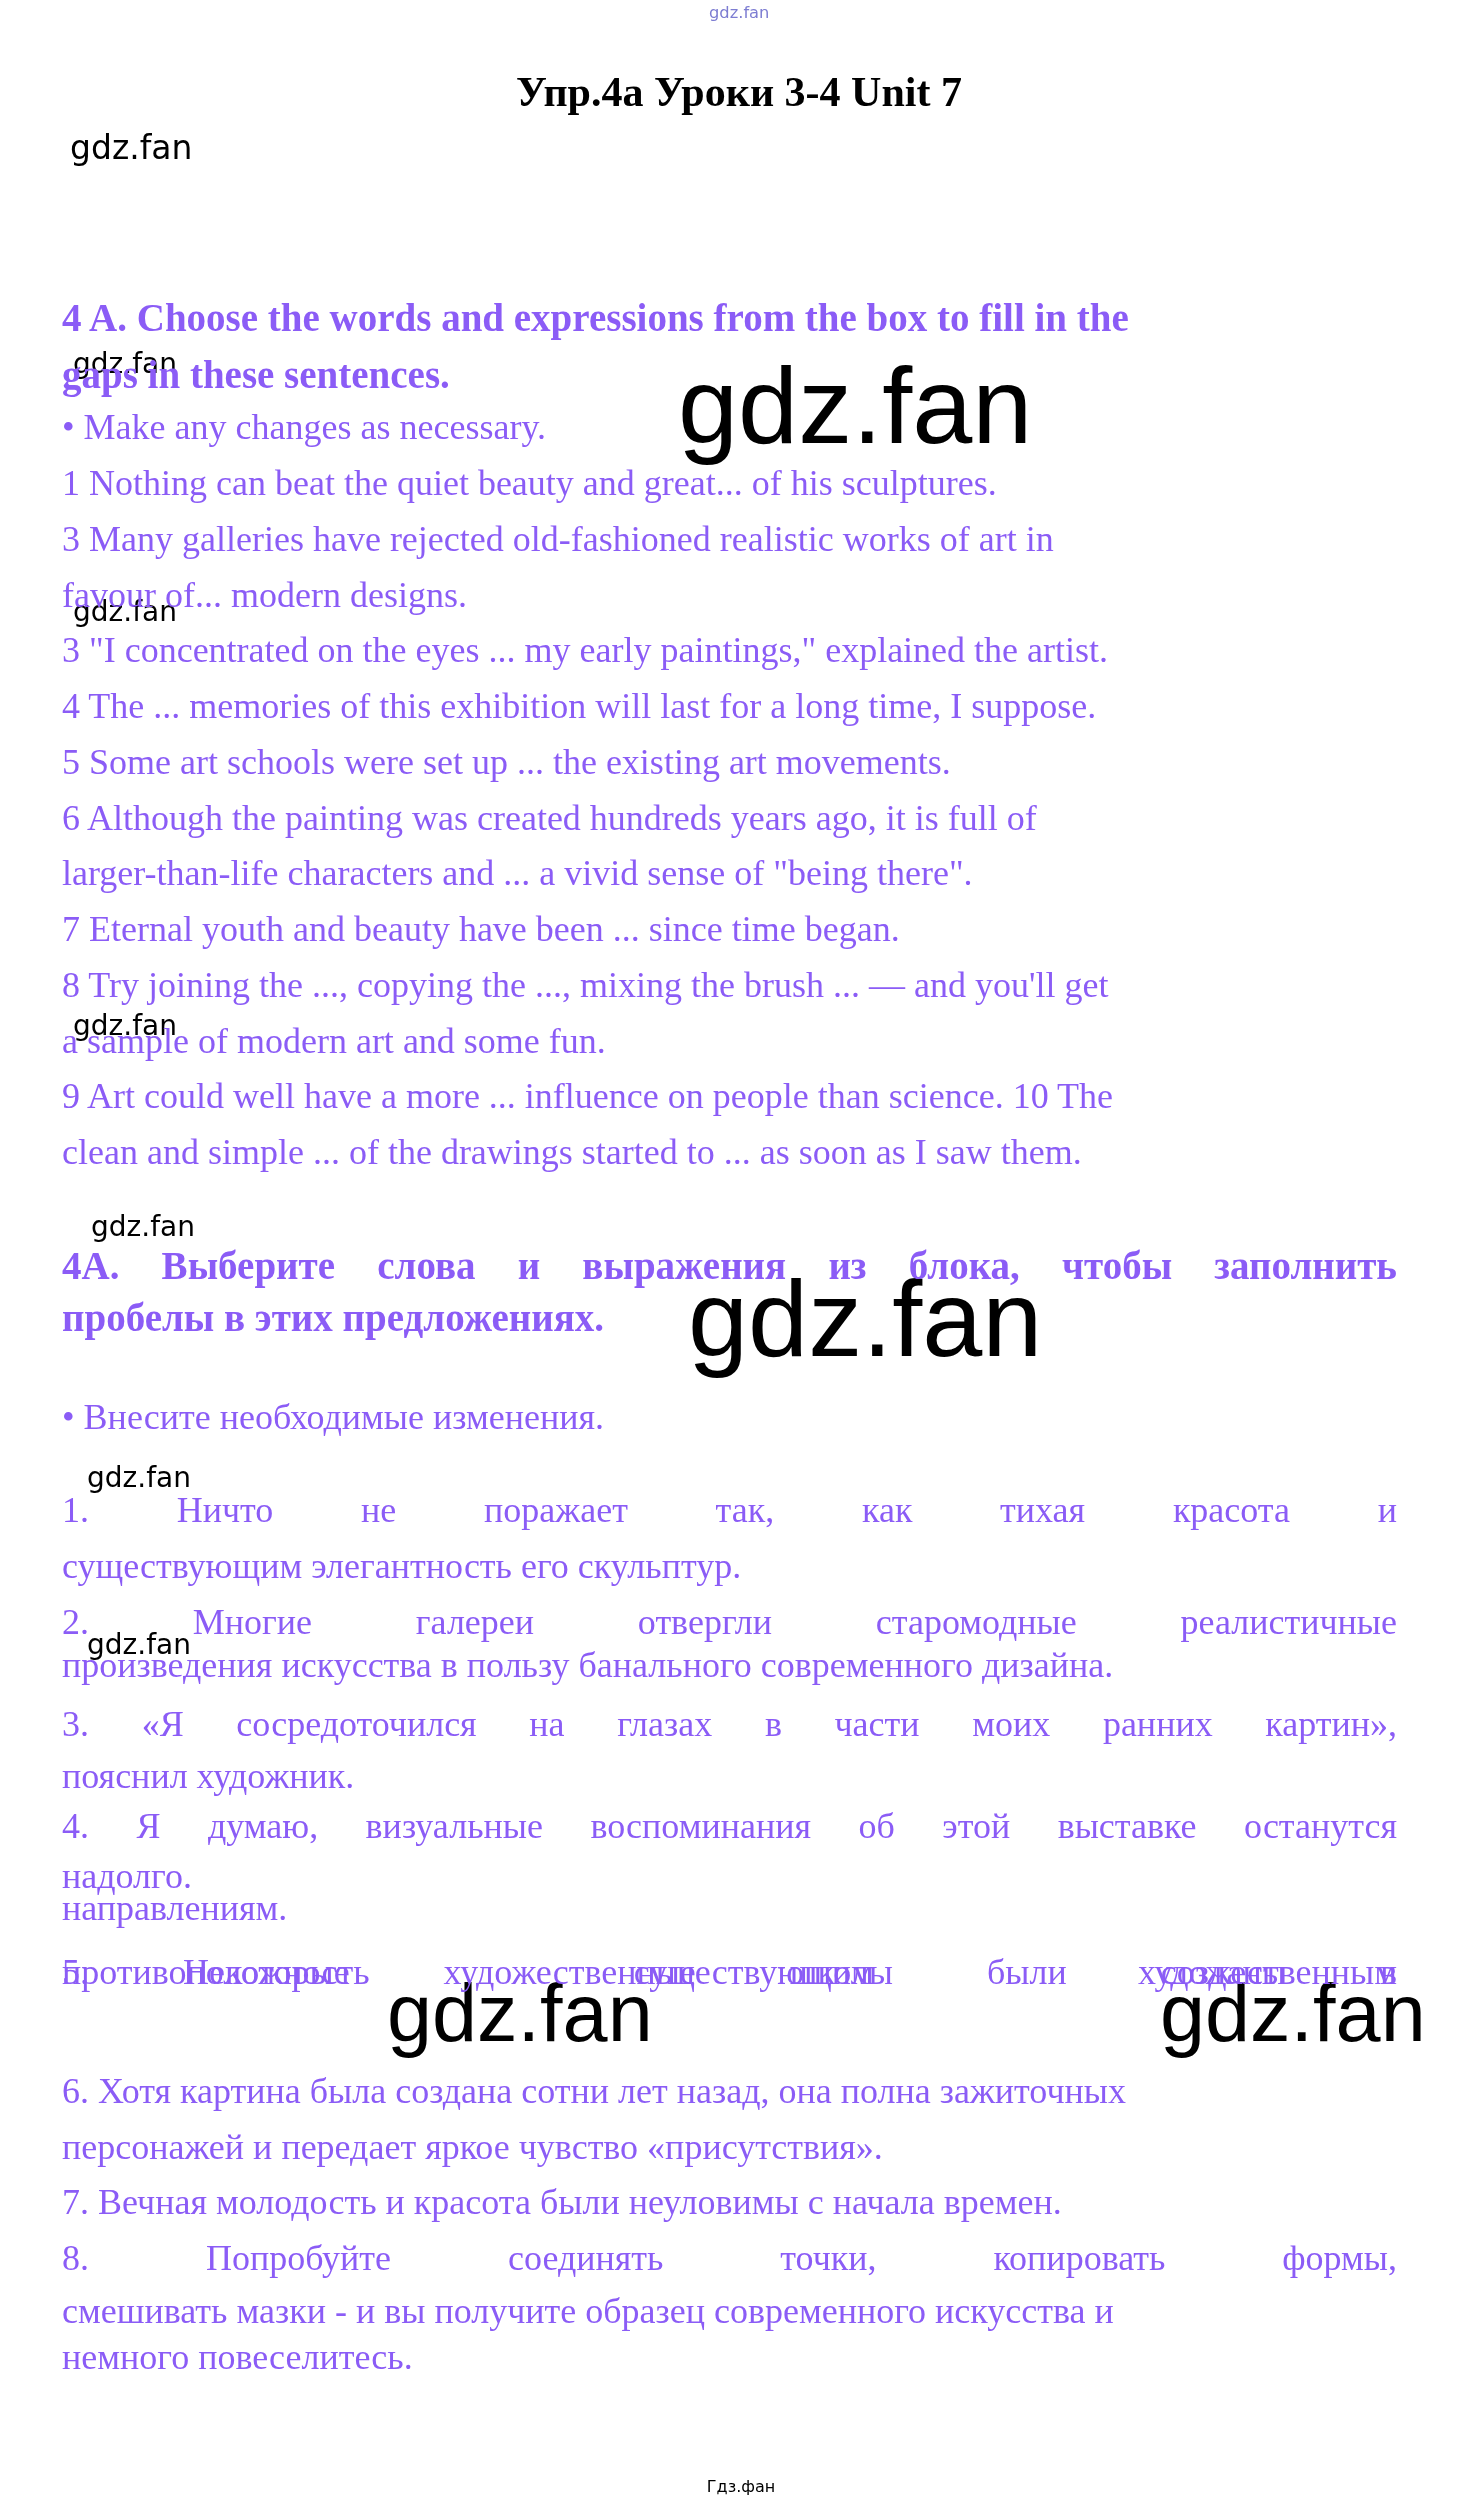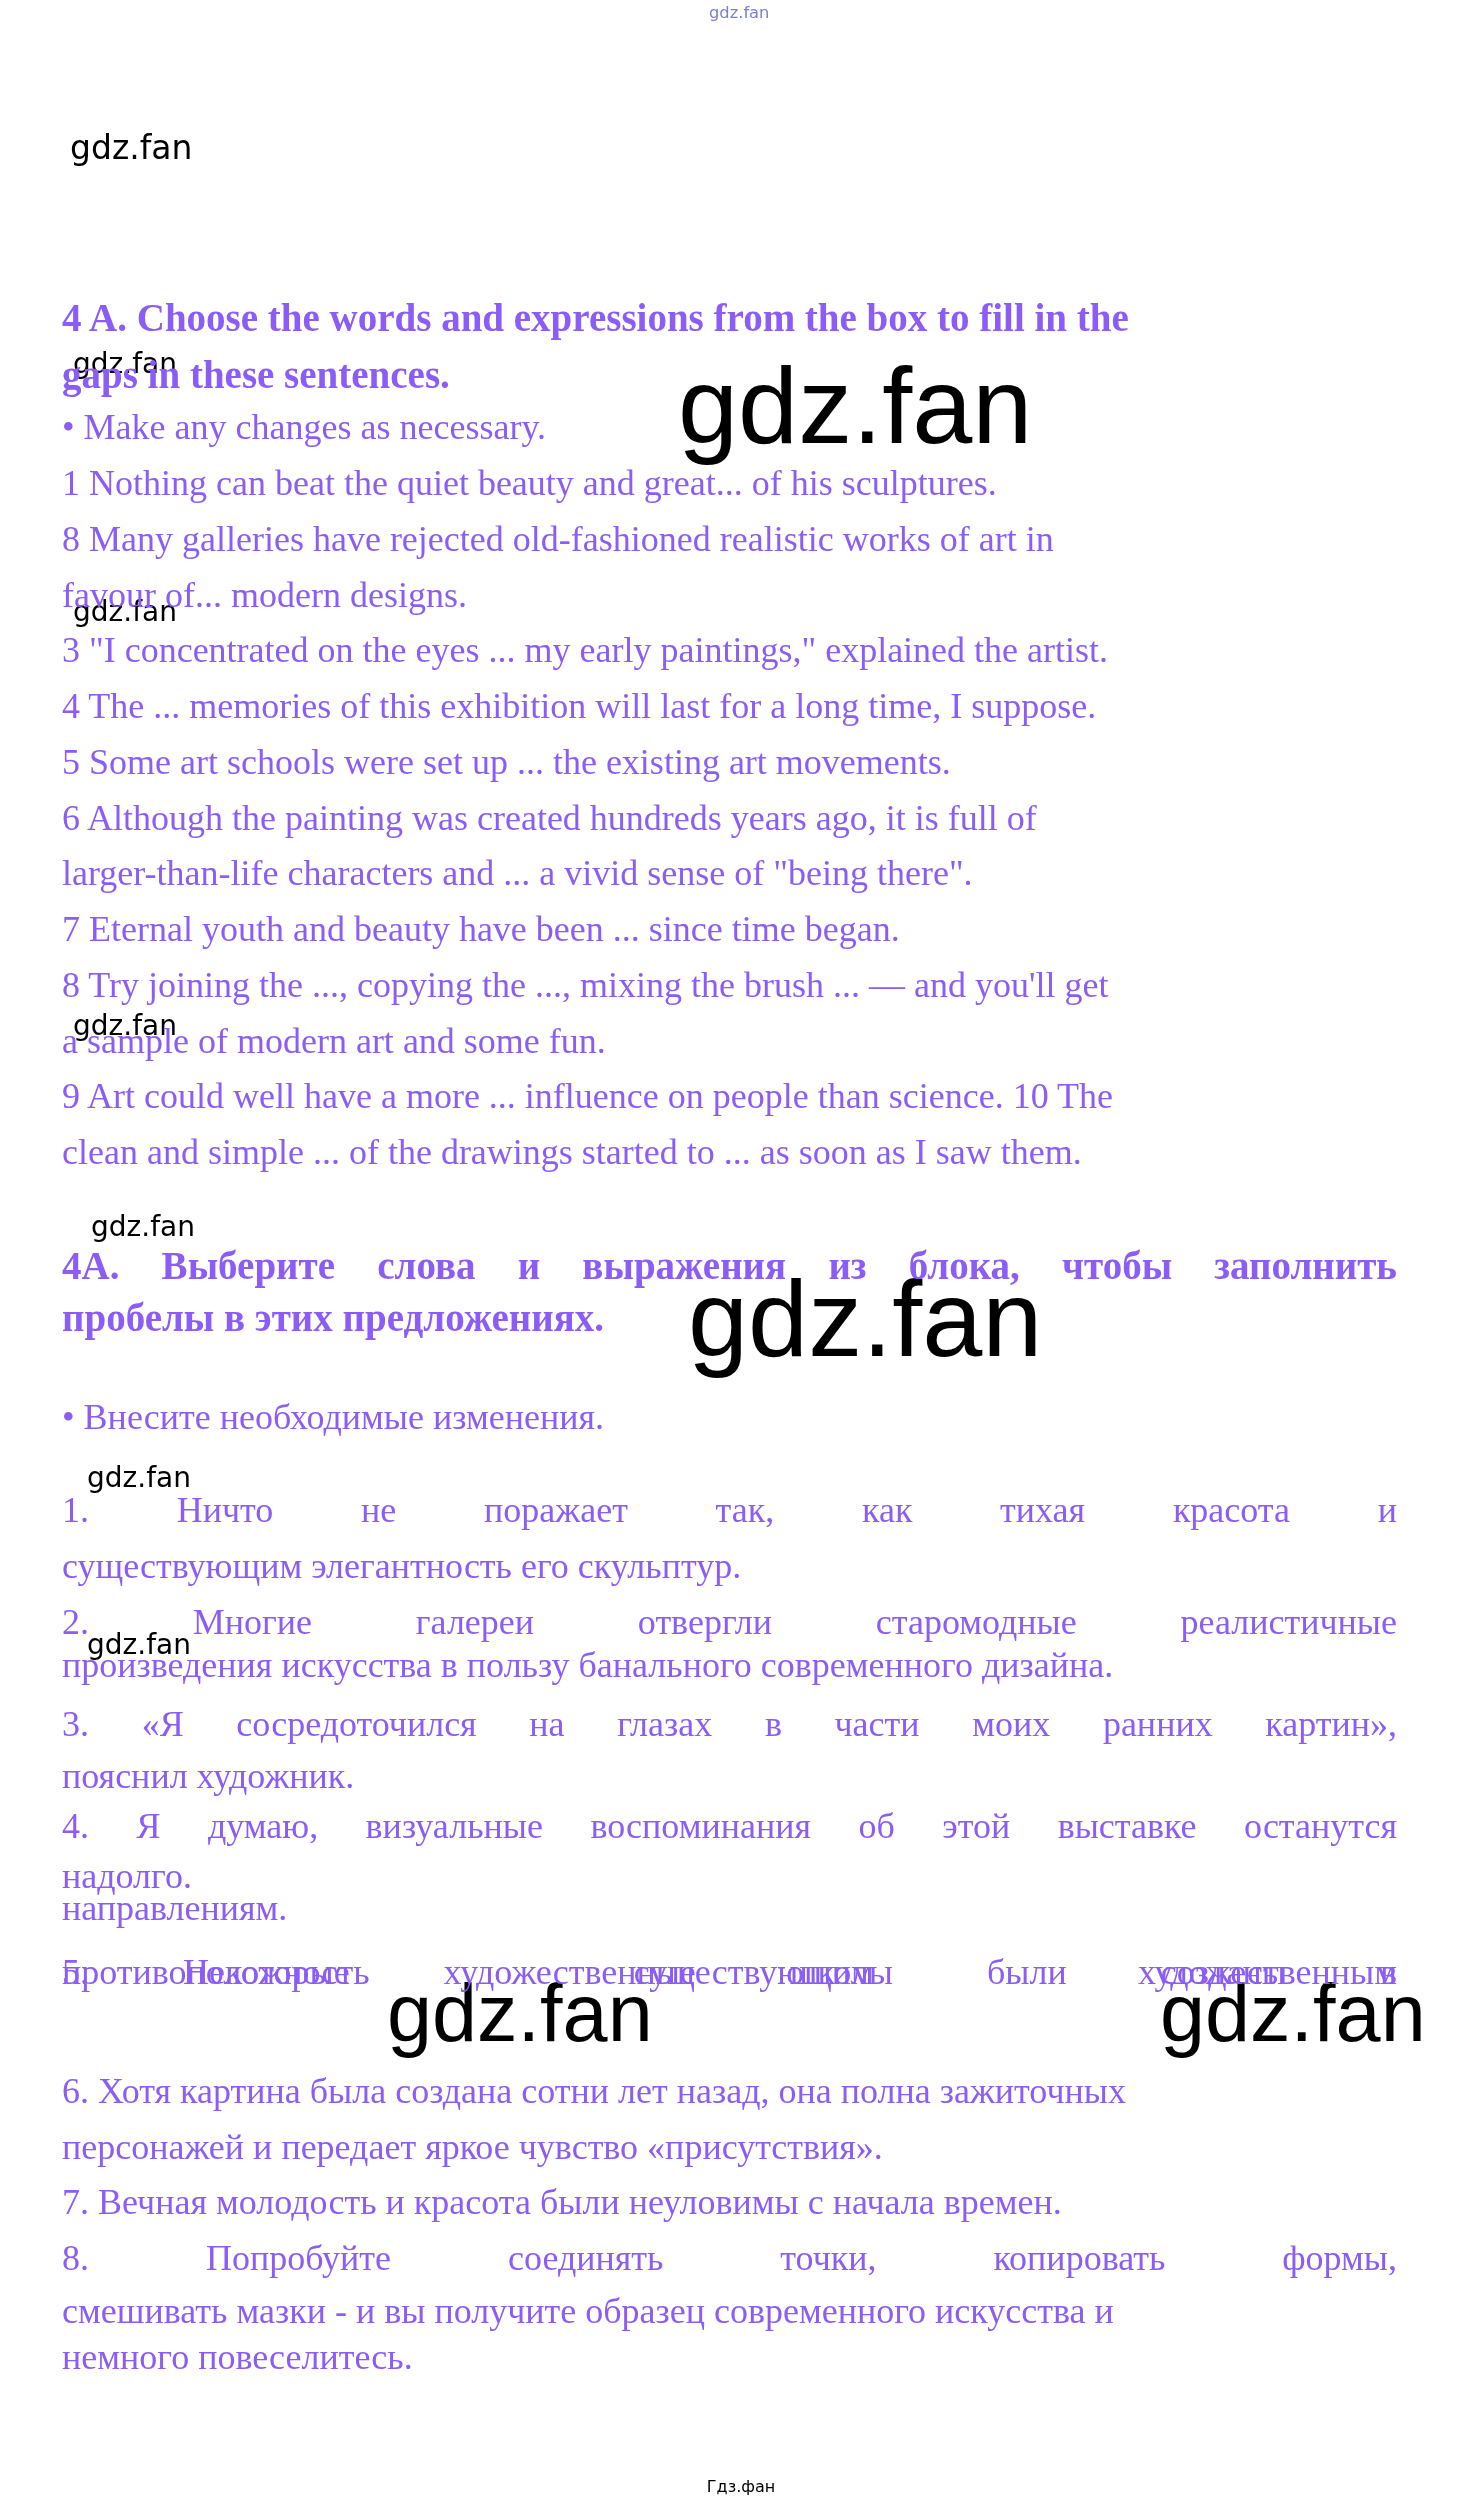--- a/index.html
+++ b/index.html
@@ -80,26 +80,27 @@
   <span class="wm wm-big wm-b1">gdz.fan</span>
   <span class="wm wm-small wm-s2">gdz.fan</span>
   <span class="wm wm-small wm-s3">gdz.fan</span>
   <span class="wm wm-small wm-s4">gdz.fan</span>
   <span class="wm wm-big wm-b2">gdz.fan</span>
   <span class="wm wm-small wm-s5">gdz.fan</span>
   <span class="wm wm-small wm-s6">gdz.fan</span>
   <span class="wm wm-med wm-m1">gdz.fan</span>
   <span class="wm wm-med wm-m2">gdz.fan</span>
 
+  <div class="title">Упр.4а Уроки 3-4 Unit 7</div>
 
   <div class="ln bold" style="top:296px">4 A. Choose the words and expressions from the box to fill in the</div>
   <div class="ln bold" style="top:353px">gaps in these sentences.</div>
   <div class="ln" style="top:407px">• Make any changes as necessary.</div>
   <div class="ln" style="top:463px">1 Nothing can beat the quiet beauty and great... of his sculptures.</div>
-  <div class="ln" style="top:519px">8 Many galleries have rejected old-fashioned realistic works of art in</div>
+  <div class="ln" style="top:519px">3 Many galleries have rejected old-fashioned realistic works of art in</div>
   <div class="ln" style="top:575px">favour of... modern designs.</div>
   <div class="ln" style="top:630px">3 "I concentrated on the eyes ... my early paintings," explained the artist.</div>
   <div class="ln" style="top:686px">4 The ... memories of this exhibition will last for a long time, I suppose.</div>
   <div class="ln" style="top:742px">5 Some art schools were set up ... the existing art movements.</div>
   <div class="ln" style="top:798px">6 Although the painting was created hundreds years ago, it is full of</div>
   <div class="ln" style="top:853px">larger-than-life characters and ... a vivid sense of "being there".</div>
   <div class="ln" style="top:909px">7 Eternal youth and beauty have been ... since time began.</div>
   <div class="ln" style="top:965px">8 Try joining the ..., copying the ..., mixing the brush ... — and you'll get</div>
   <div class="ln" style="top:1021px">a sample of modern art and some fun.</div>
   <div class="ln" style="top:1076px">9 Art could well have a more ... influence on people than science. 10 The</div>

